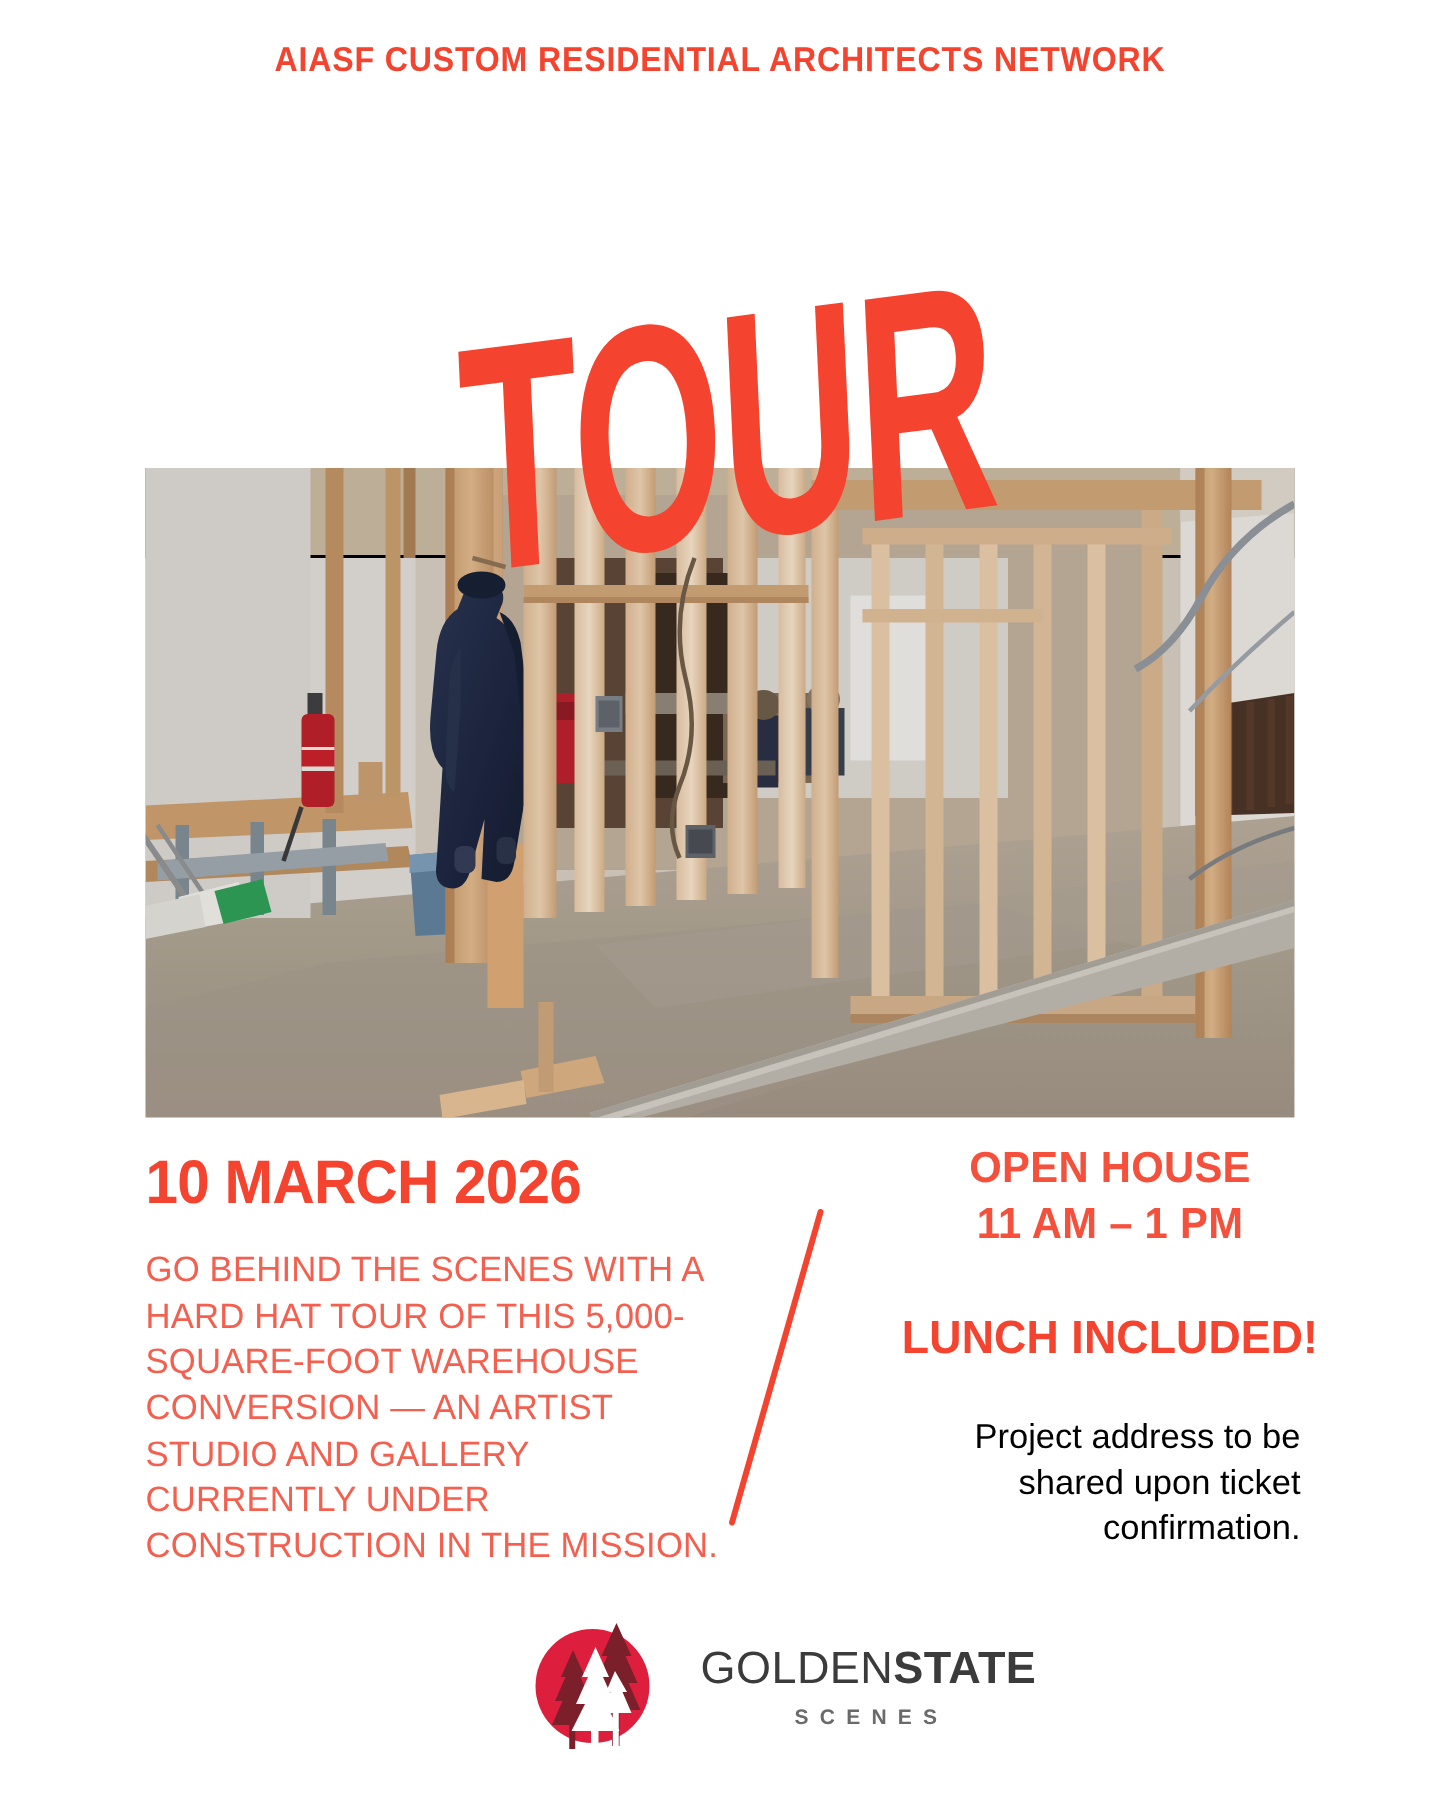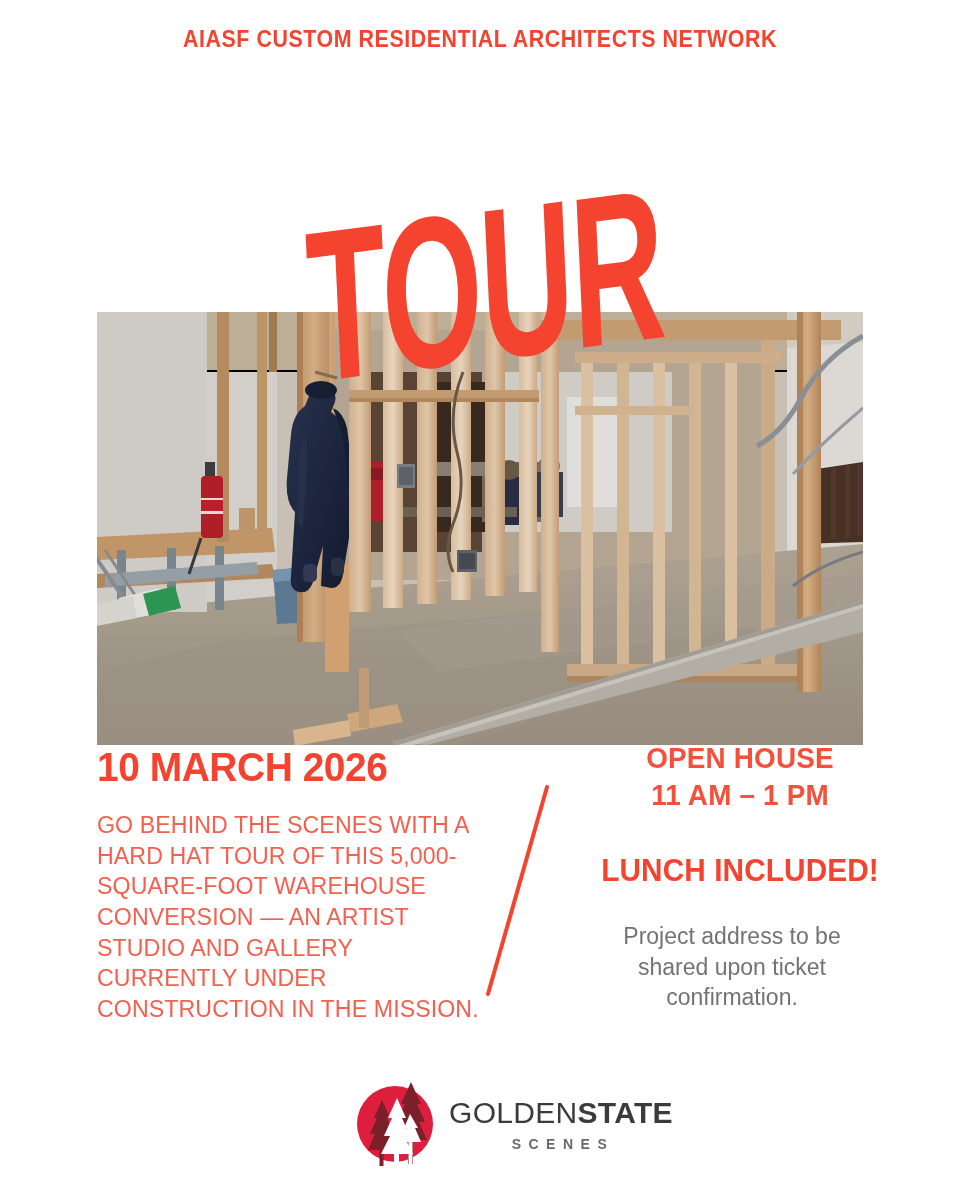--- a/index.html
+++ b/index.html
@@ -90,21 +90,21 @@
     overflow: hidden;
     z-index: 2;
     background: #b8ac9c;
   }
   .photo svg { display: block; }
 
   
   .lower {
     position: absolute;
     left: 0;
-    top: 734px;
+    top: 755px;
     width: 876px;
     height: 445px;
   }
 
   .col-left {
     position: absolute;
     left: 97px;
     top: 10px;
     width: 395px;
   }
@@ -160,40 +160,40 @@
     color: #F4432E;
     font-family: "Liberation Sans", sans-serif;
     font-weight: bold;
     font-size: 31px;
     letter-spacing: 0.1px;
     transform: scaleX(0.96);
     margin: 39px 0 0 0;
     white-space: nowrap;
   }
   .note {
-    color: #737373;
+    color: #000000;
     font-family: "Liberation Sans", sans-serif;
     font-weight: normal;
     font-size: 23px;
     line-height: 1.33;
-    text-align: center;
+    text-align: right;
     margin: 32px 0 0 22px;
     width: 270px;
   }
 
   
   .logo {
     position: absolute;
     left: 347px;
     top: 1074px;
     width: 300px;
     height: 100px;
     display: flex;
     align-items: center;
-    gap: 2px;
+    gap: 20px;
     z-index: 5;
   }
   .logo-mark { width: 100px; height: 100px; flex: 0 0 100px; }
   .logo-text { display: flex; flex-direction: column; line-height: 1; }
   .logo-name {
     font-family: "Liberation Sans", sans-serif;
     font-size: 30px;
     color: #3b3b3b;
     letter-spacing: 0.3px;
     white-space: nowrap;

